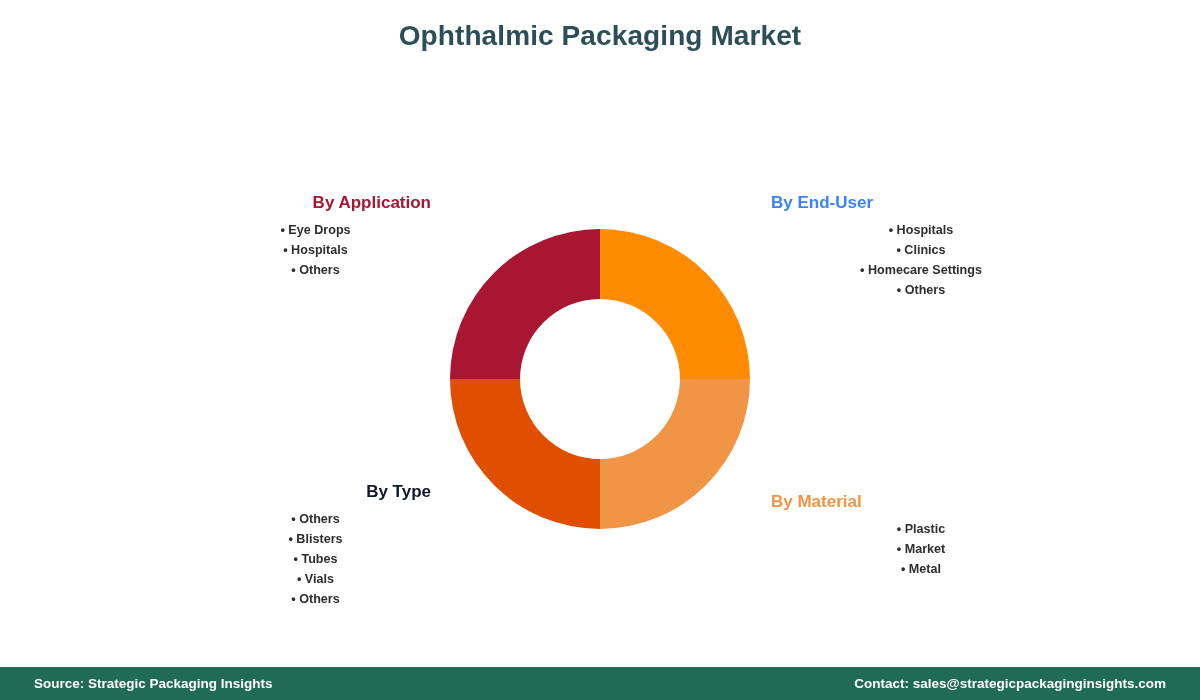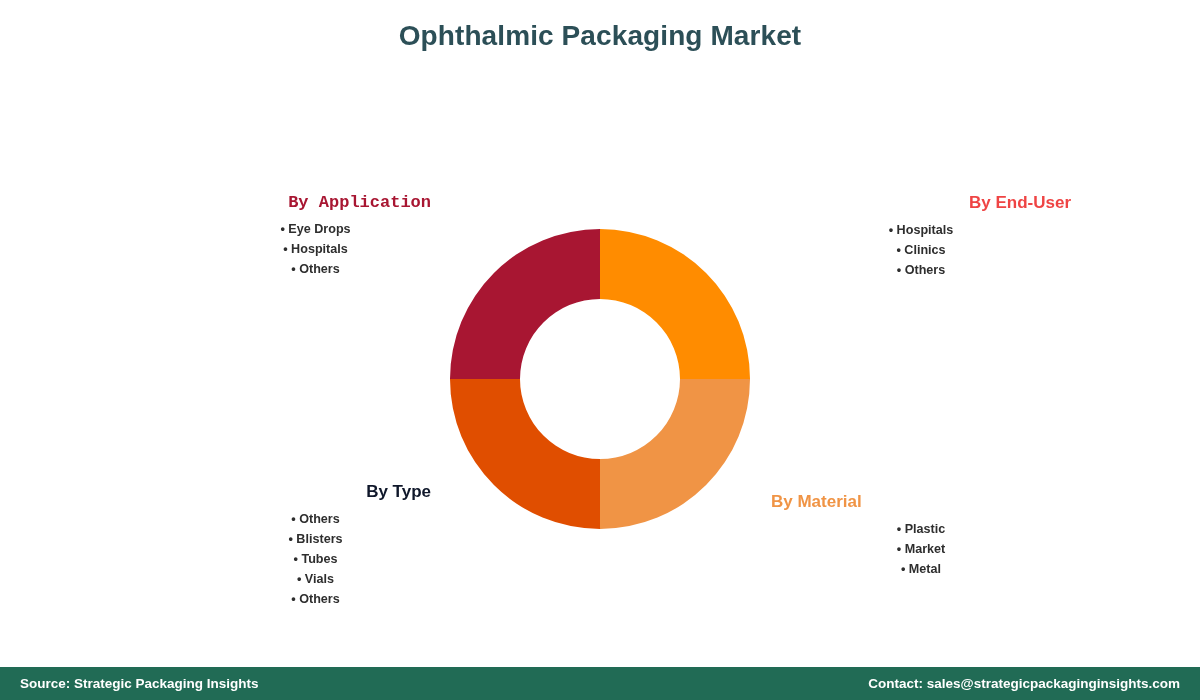--- a/index.html
+++ b/index.html
@@ -124,21 +124,21 @@
     position: absolute;
     left: 0;
     bottom: 0;
     width: 1200px;
     height: 33px;
     background: #216B55;
     display: flex;
     align-items: center;
     justify-content: space-between;
     box-sizing: border-box;
-    padding: 0 20px;
+    padding: 0 34px;
   }
   .footer-text {
     font-family: "Liberation Sans", sans-serif;
     font-size: 13.5px;
     font-weight: bold;
     color: #ffffff;
     white-space: nowrap;
   }
 </style>
 </head>
@@ -156,33 +156,34 @@
 
       <path d="M300,150 A150,150 0 0 1 150,300 L150,230 A80,80 0 0 0 230,150 Z" fill="#F09445"></path>
 
       <path d="M150,300 A150,150 0 0 1 0,150 L70,150 A80,80 0 0 0 150,230 Z" fill="#E04E00"></path>
 
       <path d="M0,150 A150,150 0 0 1 150,0 L150,70 A80,80 0 0 0 70,150 Z" fill="#A81632"></path>
     </svg>
   </div>
 
   <div class="seg seg-left" id="seg-application">
-    <div class="seg-title" style="color:#A81632;font-family:Liberation Mono, monospace;">By Application</div>
+    <div class="seg-title" style="color:#A81632;">By Application</div>
     <ul class="seg-list">
       <li><span>•</span> <span>Eye Drops</span></li>
       <li><span>•</span> <span>Hospitals</span></li>
       <li><span>•</span> <span>Others</span></li>
     </ul>
   </div>
 
   <div class="seg seg-right" id="seg-enduser">
-    <div class="seg-title" style="color:#ef4444;text-align:right;">By End-User</div>
+    <div class="seg-title" style="color:#3b82f6;">By End-User</div>
     <ul class="seg-list">
       <li><span>•</span> <span>Hospitals</span></li>
       <li><span>•</span> <span>Clinics</span></li>
+      <li><span>•</span> <span>Homecare Settings</span></li>
       <li><span>•</span> <span>Others</span></li>
     </ul>
   </div>
 
   <div class="seg seg-left" id="seg-type">
     <div class="seg-title" style="color:#0f172a;">By Type</div>
     <ul class="seg-list">
       <li><span>•</span> <span>Others</span></li>
       <li><span>•</span> <span>Blisters</span></li>
       <li><span>•</span> <span>Tubes</span></li>

